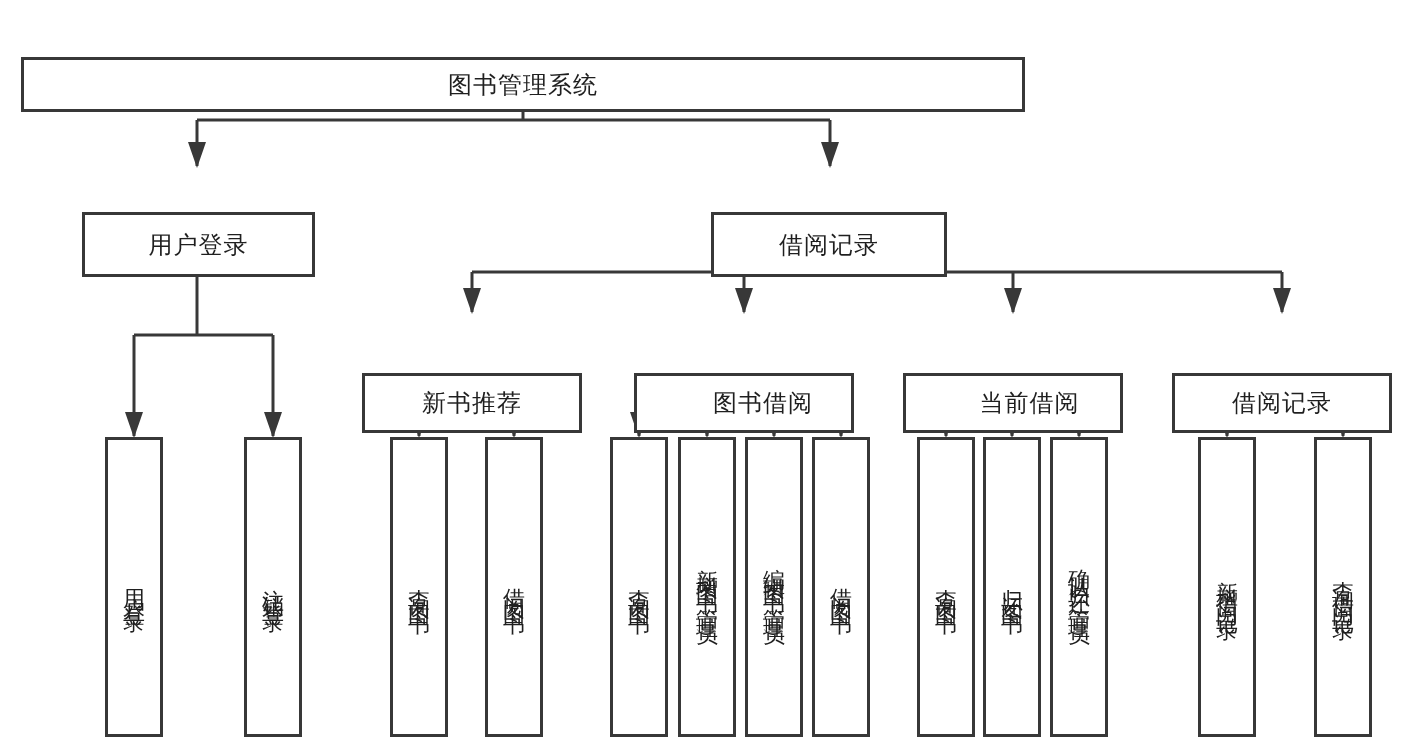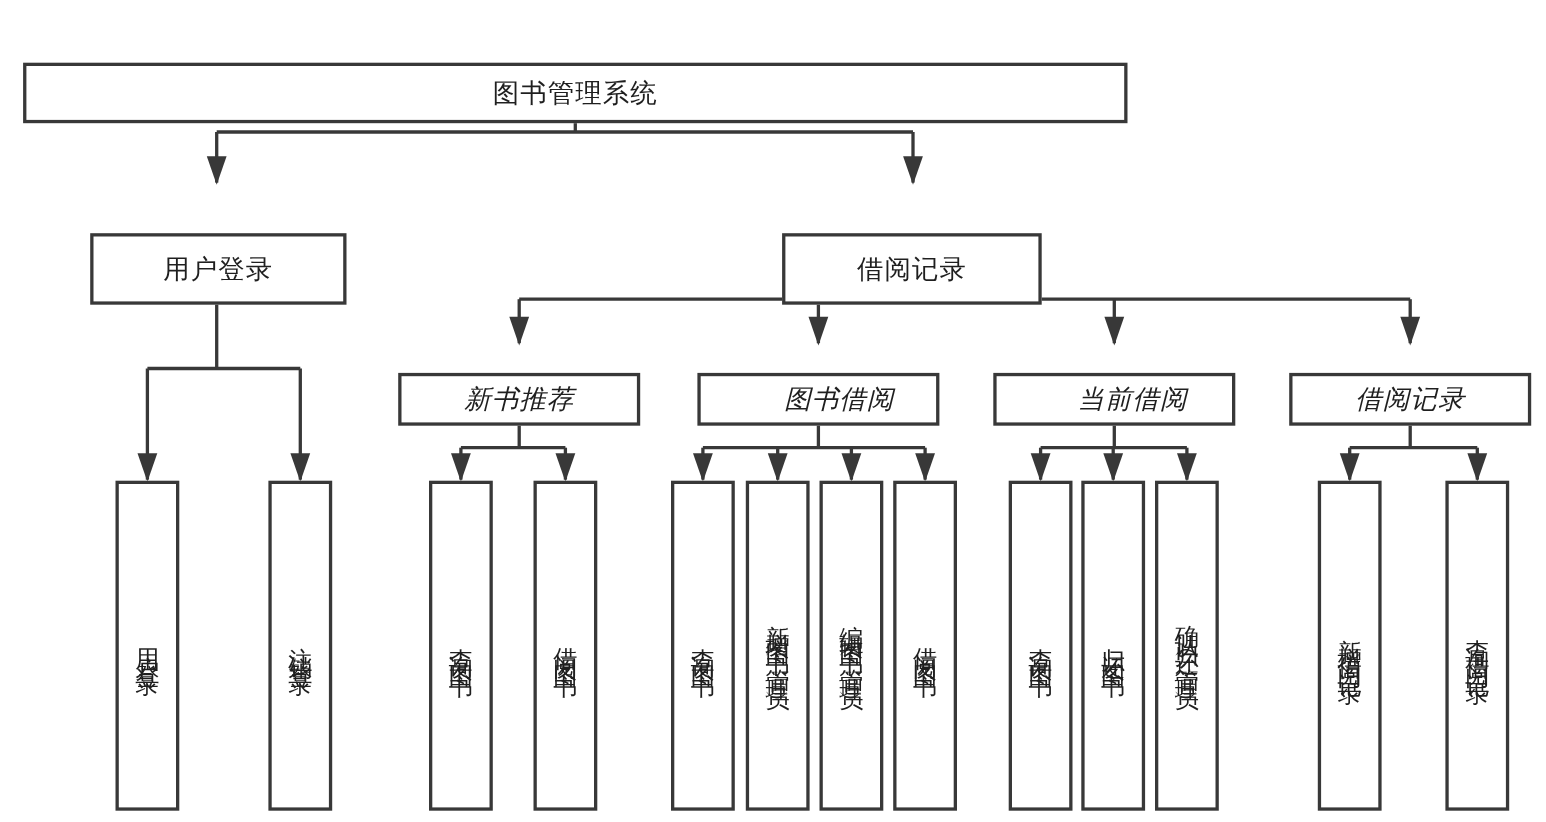--- a/index.html
+++ b/index.html
@@ -39,21 +39,21 @@
     text-orientation: mixed;
     font-size: 22px;
     letter-spacing: 8px;
     line-height: 1;
     white-space: nowrap;
   }
   
   #n-root   { left: 21px;  top: 13px;  width: 1004px; height: 55px; }
   #n-login  { left: 82px;  top: 168px; width: 233px;  height: 65px; }
   #n-mgmt   { left: 711px; top: 168px; width: 236px;  height: 65px; }
-  .l3 { top: 295px; width: 220px; height: 48px; font-style: italic; }
+  .l3 { top: 329px; width: 220px; height: 60px; }
   #n-rec    { left: 362px; }
   #n-borrow { left: 634px; padding-left: 38px; }
   #n-cur    { left: 903px; padding-left: 33px; }
   #n-hist   { left: 1172px; }
   #v-login1 { left: 105px; }
   #v-logout { left: 244px; }
   #v-recq   { left: 390px; }
   #v-recb   { left: 485px; }
   #v-bbq    { left: 610px; }
   #v-bba    { left: 678px; }

